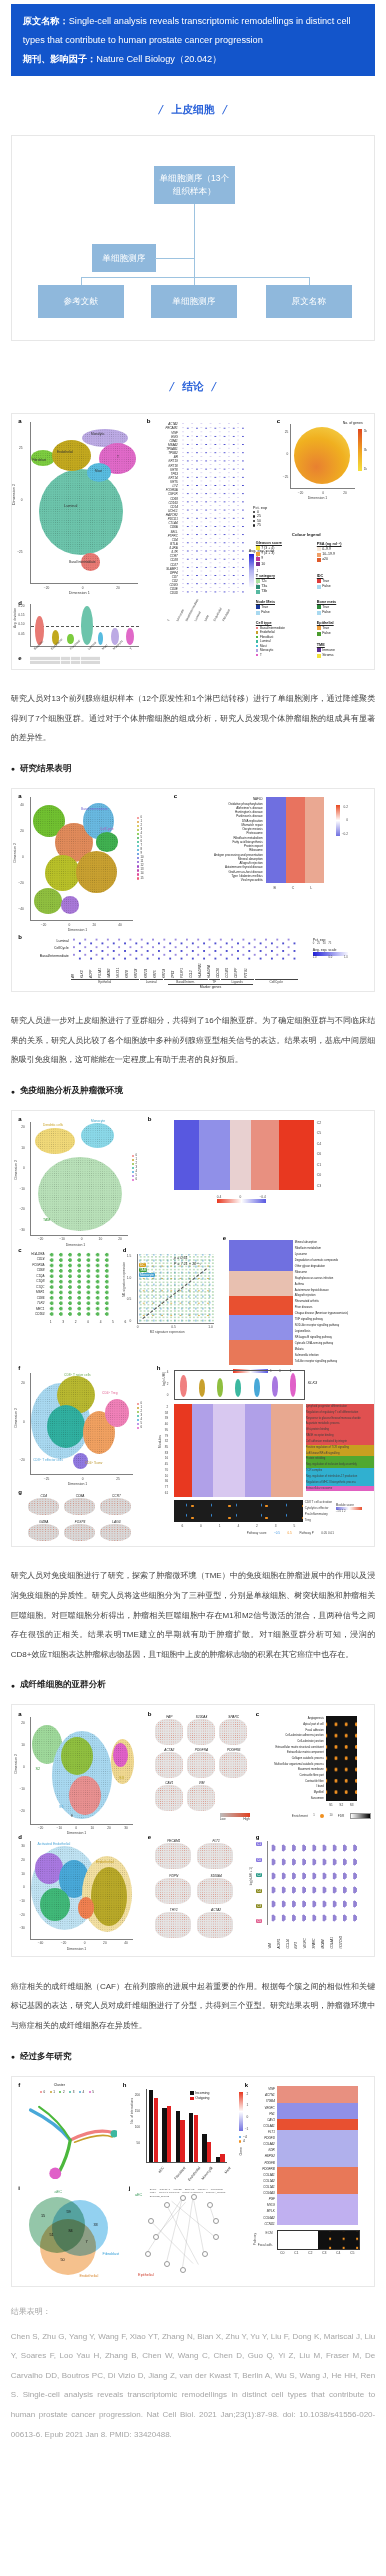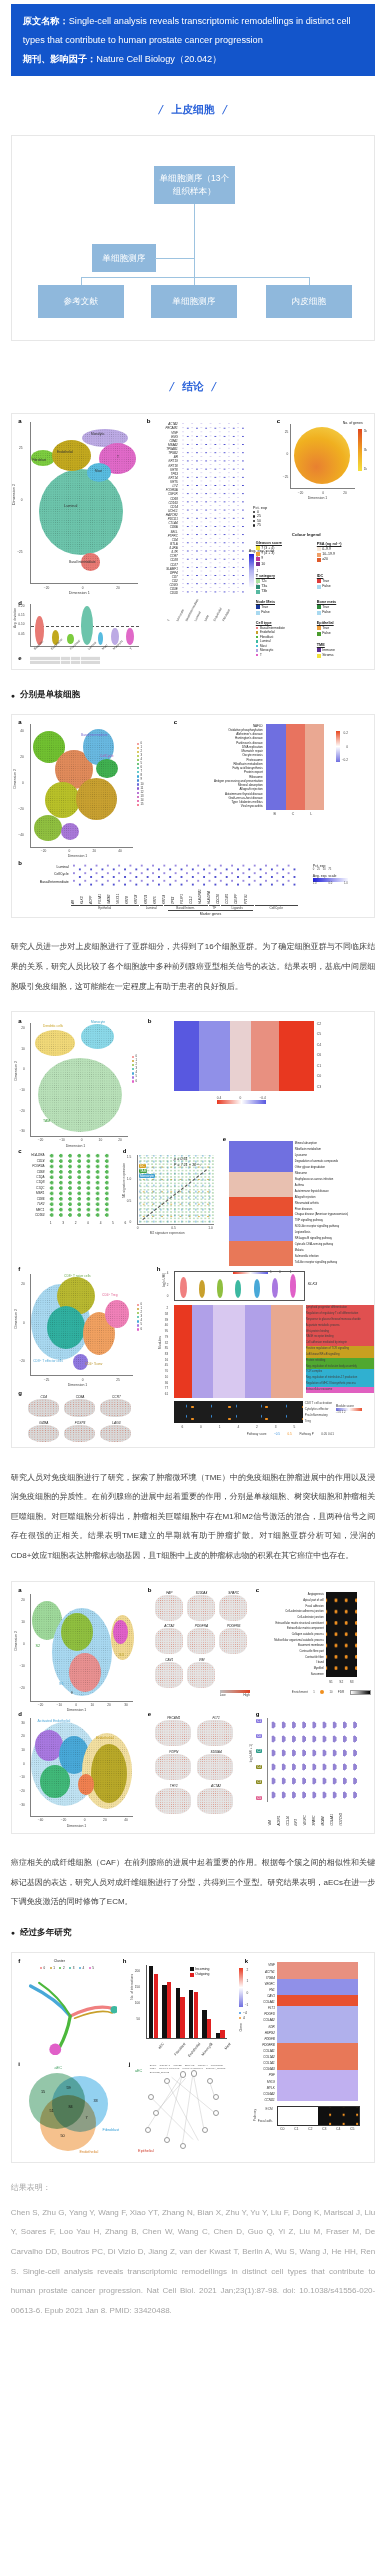--- a/index.html
+++ b/index.html
@@ -68,21 +68,21 @@
     <div class="fbox" style="left:142px;top:30px;width:81px;min-height:38px;">单细胞测序（13个组织样本）</div>
     <div class="fline" style="left:182px;top:68px;width:0.5px;height:73px;"></div>
     <div class="fbox" style="left:80px;top:108px;width:64px;height:28px;">单细胞测序</div>
     <div class="fline" style="left:143px;top:122px;width:39px;height:0.5px;"></div>
     <div class="fline" style="left:69px;top:141px;width:228px;height:0.5px;"></div>
     <div class="fline" style="left:69px;top:141px;width:0.5px;height:7.6px;"></div>
     <div class="fline" style="left:182px;top:141px;width:0.5px;height:7.6px;"></div>
     <div class="fline" style="left:297px;top:141px;width:0.5px;height:7.6px;"></div>
     <div class="fbox" style="left:26px;top:149px;width:86px;height:33px;">参考文献</div>
     <div class="fbox" style="left:139px;top:149px;width:86px;height:33px;">单细胞测序</div>
-    <div class="fbox" style="left:254px;top:149px;width:86px;height:33px;">内皮细胞</div>
+    <div class="fbox" style="left:254px;top:149px;width:86px;height:33px;">原文名称</div>
   </div>
 
   <div class="secTitle">
     <span class="sl">/</span>
     <span>结论</span>
     <span class="sl">/</span>
   </div>
 
 
   <div class="fig" style="height:255px;">
@@ -411,24 +411,25 @@
           <div class="lgItem">
             <span class="sw" style="background: rgb(242, 226, 60);"></span>
             <span>Stroma</span>
           </div>
         </div>
     </div>
     <span class="pl" style="left:6.5px;top:241px;">e</span>
     <div class="abs cells" style="left:18.3px;top:242px;width:70px;height:8.6px;background-color:#d9d9d9;"></div>
   </div>
 
+  <p class="para">研究人员对13个前列腺癌组织样本（12个原发性和1个淋巴结转移）进行了单细胞测序，通过降维聚类得到了7个细胞亚群。通过对于个体肿瘤细胞的组成分析，研究人员发现个体肿瘤细胞的组成具有显著的差异性。</p>
 
   <div class="bullethead">
     <span class="bdot">●</span>
-    <span>分别是单核细胞</span>
+    <span>研究结果表明</span>
   </div>
 
   <div class="fig" style="height:202px;">
     <span class="pl" style="left:6.5px;top:4.3px;">a</span>
     <div class="plot" style="left:18.3px;top:8.6px;width:102px;height:123px;">
       <div class="blob grain" style="left:2.2px;top:7.6px;width:32px;height:32px;background-color:#70c030;"></div>
       <div class="blob grain" style="left:24px;top:26px;width:38px;height:39px;background-color:#e08a5a;"></div>
       <div class="blob grain" style="left:52px;top:5.4px;width:31px;height:36px;background-color:#68b8e0;"></div>
       <div class="blob grain" style="left:14px;top:58px;width:35px;height:36px;background-color:#b8c028;"></div>
       <div class="blob grain" style="left:45px;top:54px;width:41px;height:42px;background-color:#c8a030;"></div>
@@ -612,20 +613,24 @@
       <div class="xt t5" style="position:static;width:35px;">
           <span>1.0</span>
           <span>0.0</span>
           <span>1.0</span>
         </div>
     </div>
   </div>
 
   <p class="para">研究人员进一步对上皮细胞进行了亚群细分，共得到了16个细胞亚群。为了确定细胞亚群与不同临床结果的关系，研究人员比较了各个细胞族中多种前列腺癌亚型相关信号的表达。结果表明，基底/中间层细胞吸引免疫细胞，这可能能在一定程度上有助于患者的良好预后。</p>
 
+  <div class="bullethead">
+    <span class="bdot">●</span>
+    <span>免疫细胞分析及肿瘤微环境</span>
+  </div>
 
   <div class="fig" style="height:435px;">
     <span class="pl" style="left:6.5px;top:5.4px;">a</span>
     <div class="plot" style="left:18.3px;top:10.8px;width:97px;height:113px;">
       <div class="blob grain" style="left:4.3px;top:6.5px;width:40px;height:26px;background-color:#f0d878;"></div>
       <div class="blob grain" style="left:50px;top:1.1px;width:33px;height:25px;background-color:#8ad8e8;"></div>
       <div class="blob grain" style="left:6.5px;top:35px;width:84px;height:74px;background-color:#b8e0b8;"></div>
       <span class="abs t6" style="left:12px;top:1.1px;color:#c8a020;">Dendritic cells</span>
       <span class="abs t6" style="left:60px;top:-3.2px;color:#38a0c8;">Monocyte</span>
       <span class="abs t65" style="left:12px;top:96px;color:#3a9a3a;">TAM</span>
@@ -941,22 +946,26 @@
     </div>
     <div class="abs" style="left:235px;top:420px;display:flex;gap:7.6px;">
       <span class="t55">Pathway score</span>
       <span class="t55" style="color:#3890e0;">−0.5</span>
       <span class="t55" style="color:#f09020;">0.5</span>
       <span class="t55">Pathway P</span>
       <span class="t55">0.05  0.01</span>
     </div>
   </div>
 
-  <p class="para">研究人员对免疫细胞进行了研究，探索了肿瘤微环境（TME）中的免疫细胞在肿瘤进展中的作用以及浸润免疫细胞的异质性。在前列腺癌的进展中起着重要的作用，分别是单核细胞、树突状细胞和肿瘤相关巨噬细胞。对巨噬细胞分析得出，肿瘤相关巨噬细胞中存在M1和M2信号激活的混合，且两种信号之间存在很强的正相关。结果表明TME建立的早期就有助于肿瘤扩散。对T细胞亚群分析可知，浸润的CD8+效应T细胞表达肿瘤标志物基因，且T细胞中上皮的肿瘤标志物的积累在其它癌症中也存在。</p>
-
+  <p class="para">研究人员对免疫细胞进行了研究，探索了肿瘤微环境（TME）中的免疫细胞在肿瘤进展中的作用以及浸润免疫细胞的异质性。研究人员将这些细胞分为了三种亚型，分别是单核细胞、树突状细胞和肿瘤相关巨噬细胞。对巨噬细胞分析得出，肿瘤相关巨噬细胞中存在M1和M2信号激活的混合，且两种信号之间存在很强的正相关。结果表明TME建立的早期就有助于肿瘤扩散。对T细胞亚群分析可知，浸润的CD8+效应T细胞表达肿瘤标志物基因，且T细胞中上皮的肿瘤标志物的积累在其它癌症中也存在。</p>
+
+  <div class="bullethead">
+    <span class="bdot">●</span>
+    <span>成纤维细胞的亚群分析</span>
+  </div>
 
   <div class="fig" style="height:251px;">
     <span class="pl" style="left:6.5px;top:5.4px;">a</span>
     <div class="plot" style="left:18.3px;top:12px;width:102px;height:107px;">
       <div class="blob grain" style="left:1.1px;top:7.6px;width:30px;height:39px;background-color:#9ed89a;"></div>
       <div class="blob grain" style="left:20.5px;top:14px;width:60px;height:88px;background-color:#a8d8f0;"></div>
       <div class="blob grain" style="left:30px;top:19.4px;width:32px;height:38px;background-color:#8fbf3f;"></div>
       <div class="blob grain" style="left:38px;top:59px;width:32px;height:39px;background-color:#e89090;"></div>
       <div class="blob grain" style="left:80px;top:21.6px;width:22.7px;height:45px;background-color:#f0d890;"></div>
       <div class="blob grain" style="left:82px;top:26px;width:15px;height:24px;background-color:#e060c8;"></div>
@@ -1137,21 +1146,21 @@
         <span class="t55 it vgen" style="height:21.6px;color:#222;">CCL14</span>
         <span class="t55 it vgen" style="height:21.6px;color:#222;">IGF2</span>
         <span class="t55 it vgen" style="height:21.6px;color:#222;">VEGFC</span>
         <span class="t55 it vgen" style="height:21.6px;color:#222;">SPARC</span>
         <span class="t55 it vgen" style="height:21.6px;color:#222;">MCAM</span>
         <span class="t55 it vgen" style="height:21.6px;color:#222;">COL4A1</span>
         <span class="t55 it vgen" style="height:21.6px;color:#222;">NOTCH3</span>
       </div>
   </div>
 
-  <p class="para">癌症相关的成纤维细胞（CAF）在前列腺癌的进展中起着重要的作用。根据每个簇之间的相似性和关键标记基因的表达，研究人员对成纤维细胞进行了分型，共得到三个亚型。研究结果表明，aECs在进一步下调免疫激活的同时修饰了ECM。</p>
+  <p class="para">癌症相关的成纤维细胞（CAF）在前列腺癌的进展中起着重要的作用。根据每个簇之间的相似性和关键标记基因的表达，研究人员对成纤维细胞进行了分型，共得到三个亚型。研究结果表明，肿瘤微环境中与癌症相关的成纤维细胞存在异质性。</p>
 
   <div class="bullethead">
     <span class="bdot">●</span>
     <span>经过多年研究</span>
   </div>
 
   <div class="fig" style="height:209px;">
     <span class="pl" style="left:6.5px;top:5.4px;">f</span>
     <span class="abs t65" style="left:42px;top:6.5px;color:#222;">Cluster</span>
     <div class="abs" style="left:28px;top:13px;display:flex;gap:4.3px;">

